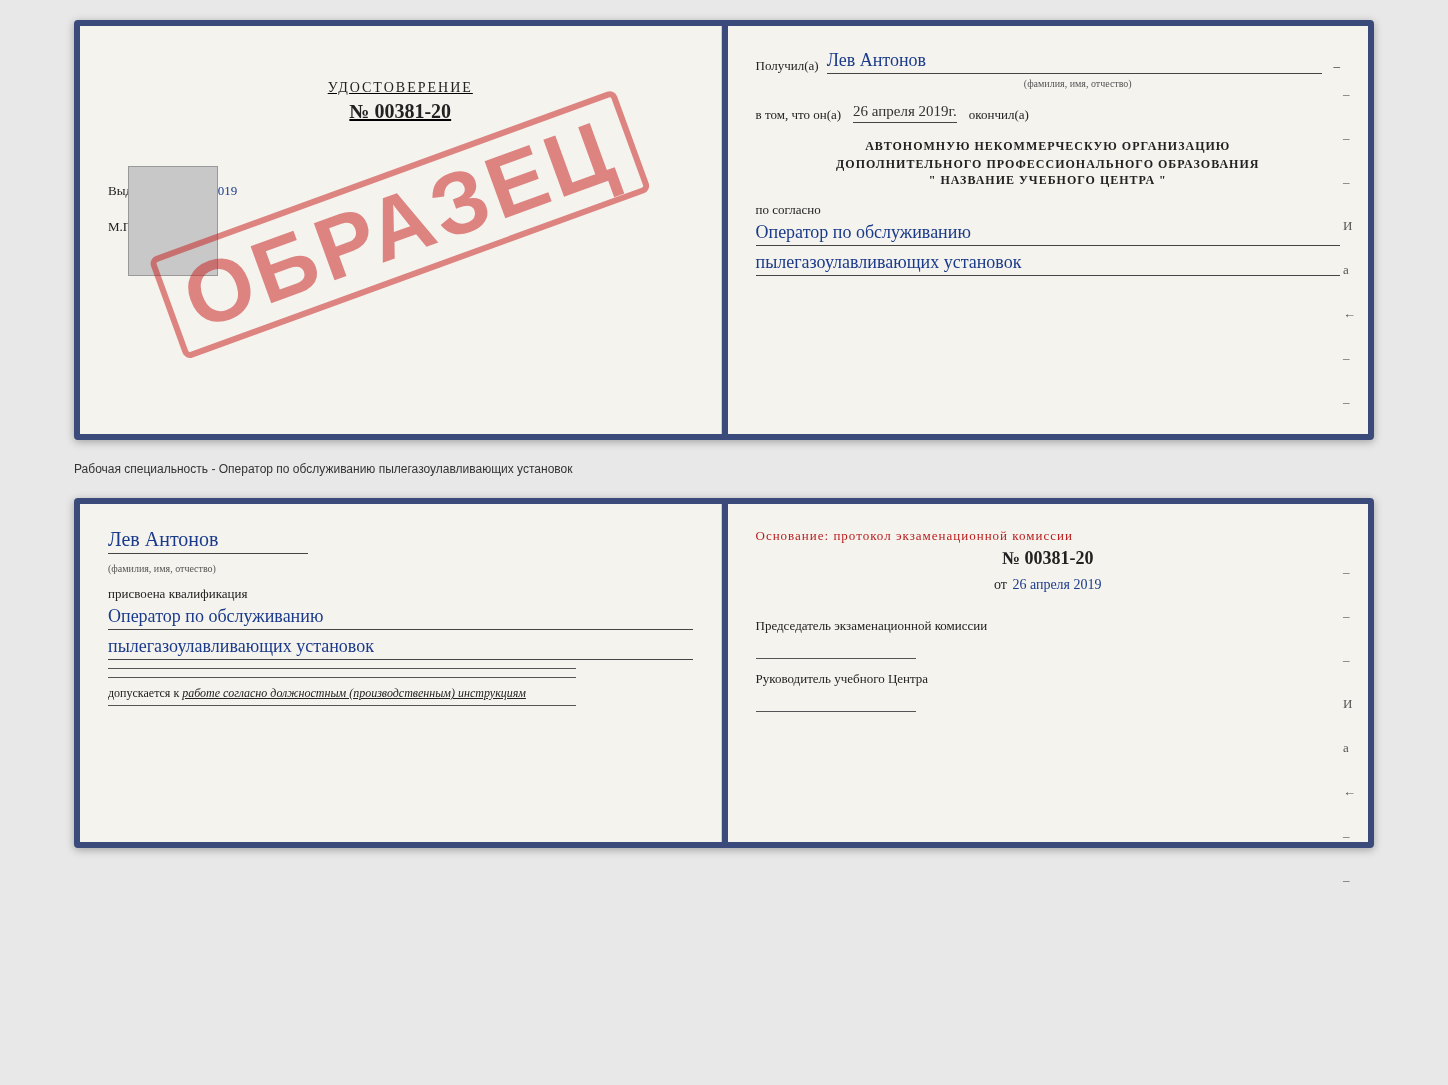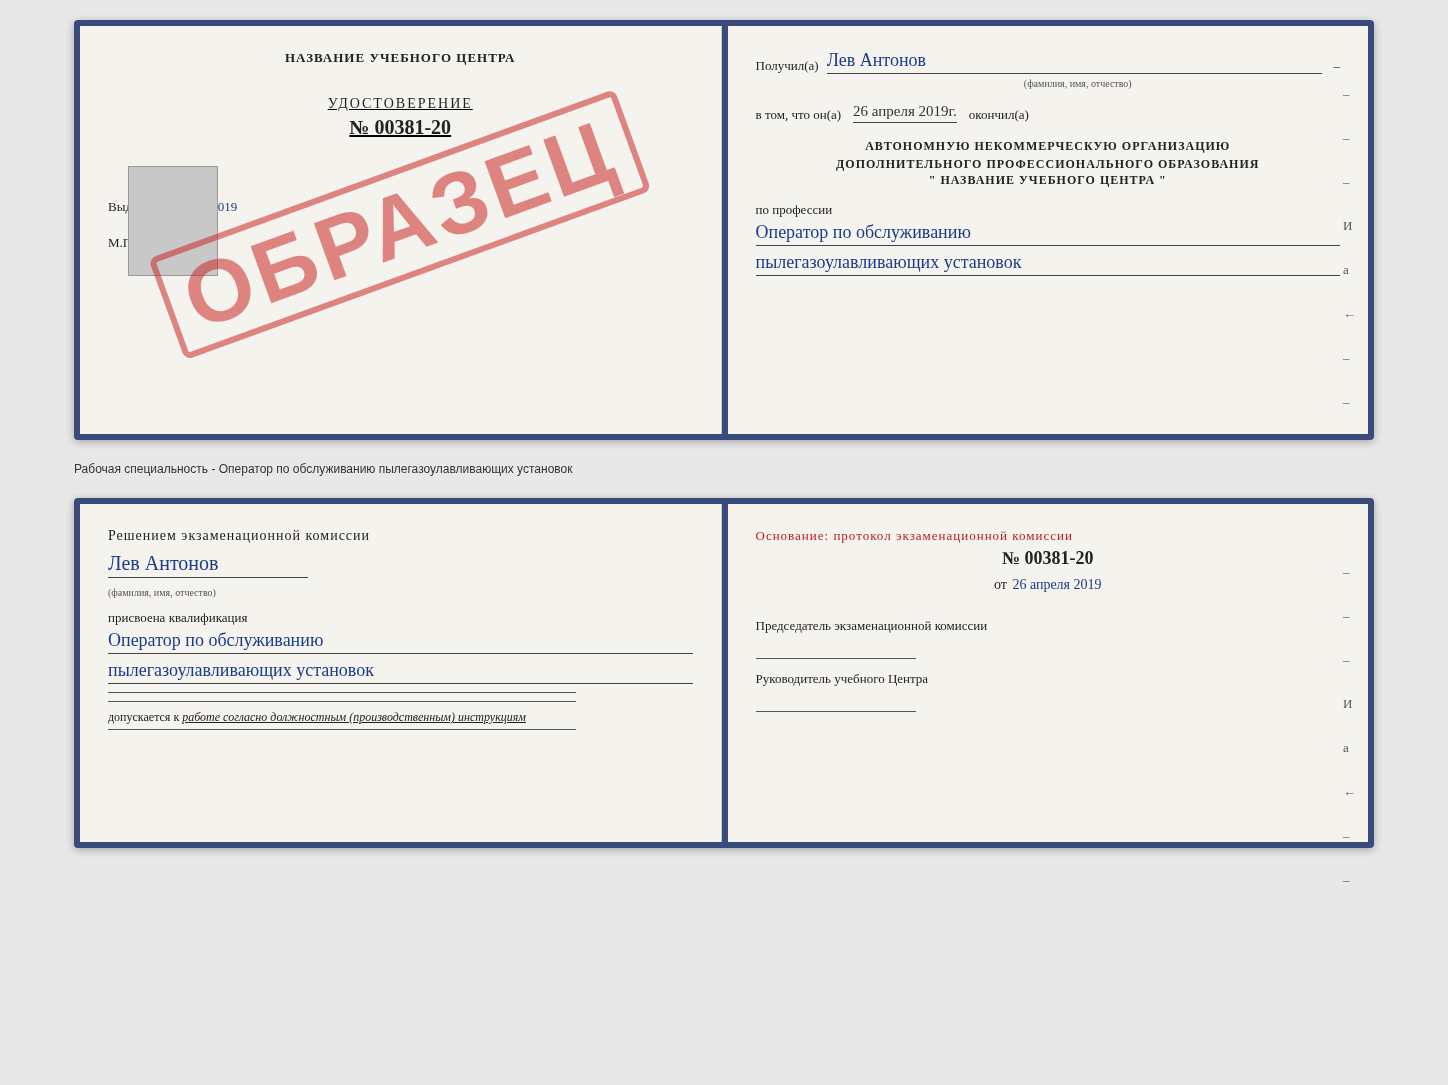--- a/index.html
+++ b/index.html
@@ -321,21 +321,20 @@
       width: 160px;
       margin: 4px 0 4px 0;
     }
   </style>
 </head>
 <body>
 
 <div class="document-page page-top">
 
   <div class="left-panel">
-    <div class="school-name-header">НАЗВАНИЕ УЧЕБНОГО ЦЕНТРА</div>
 
     <div class="photo-placeholder"></div>
 
     <div class="certificate-block">
       <div class="cert-label">УДОСТОВЕРЕНИЕ</div>
       <div class="cert-number">№ 00381-20</div>
     </div>
 
     <div class="issued-date">
       <span>Выдано</span>
@@ -366,21 +365,21 @@
       <span class="field-label">окончил(а)</span>
     </div>
 
     <div class="org-block">
       <div class="org-line">АВТОНОМНУЮ НЕКОММЕРЧЕСКУЮ ОРГАНИЗАЦИЮ</div>
       <div class="org-line">ДОПОЛНИТЕЛЬНОГО ПРОФЕССИОНАЛЬНОГО ОБРАЗОВАНИЯ</div>
       <div class="org-name-quotes">"  НАЗВАНИЕ УЧЕБНОГО ЦЕНТРА  "</div>
     </div>
 
     <div class="profession-block">
-      <div class="profession-label">по профессии</div>
+      <div class="profession-label">по согласно</div>
       <span class="profession-value">Оператор по обслуживанию</span>
       <span class="profession-value">пылегазоулавливающих установок</span>
     </div>
 
     <div class="right-side-dashes">
       <span class="side-dash">–</span>
       <span class="side-dash">–</span>
       <span class="side-dash">–</span>
       <span class="side-dash">И</span>
       <span class="side-dash">а</span>
@@ -389,21 +388,20 @@
       <span class="side-dash">–</span>
     </div>
   </div>
 </div>
 
 <div class="separator-text">Рабочая специальность - Оператор по обслуживанию пылегазоулавливающих установок</div>
 
 <div class="document-page page-bottom">
 
   <div class="left-panel">
-    <div class="commission-label" style="font-size:14px; letter-spacing:1px;">Решением экзаменационной комиссии</div>
 
     <div style="margin-bottom: 4px;">
       <span class="name-handwritten">Лев Антонов</span>
     </div>
     <div>
       <span style="font-size:10px; color:#555;">(фамилия, имя, отчество)</span>
     </div>
 
     <div class="assigned-label">присвоена квалификация</div>
 

